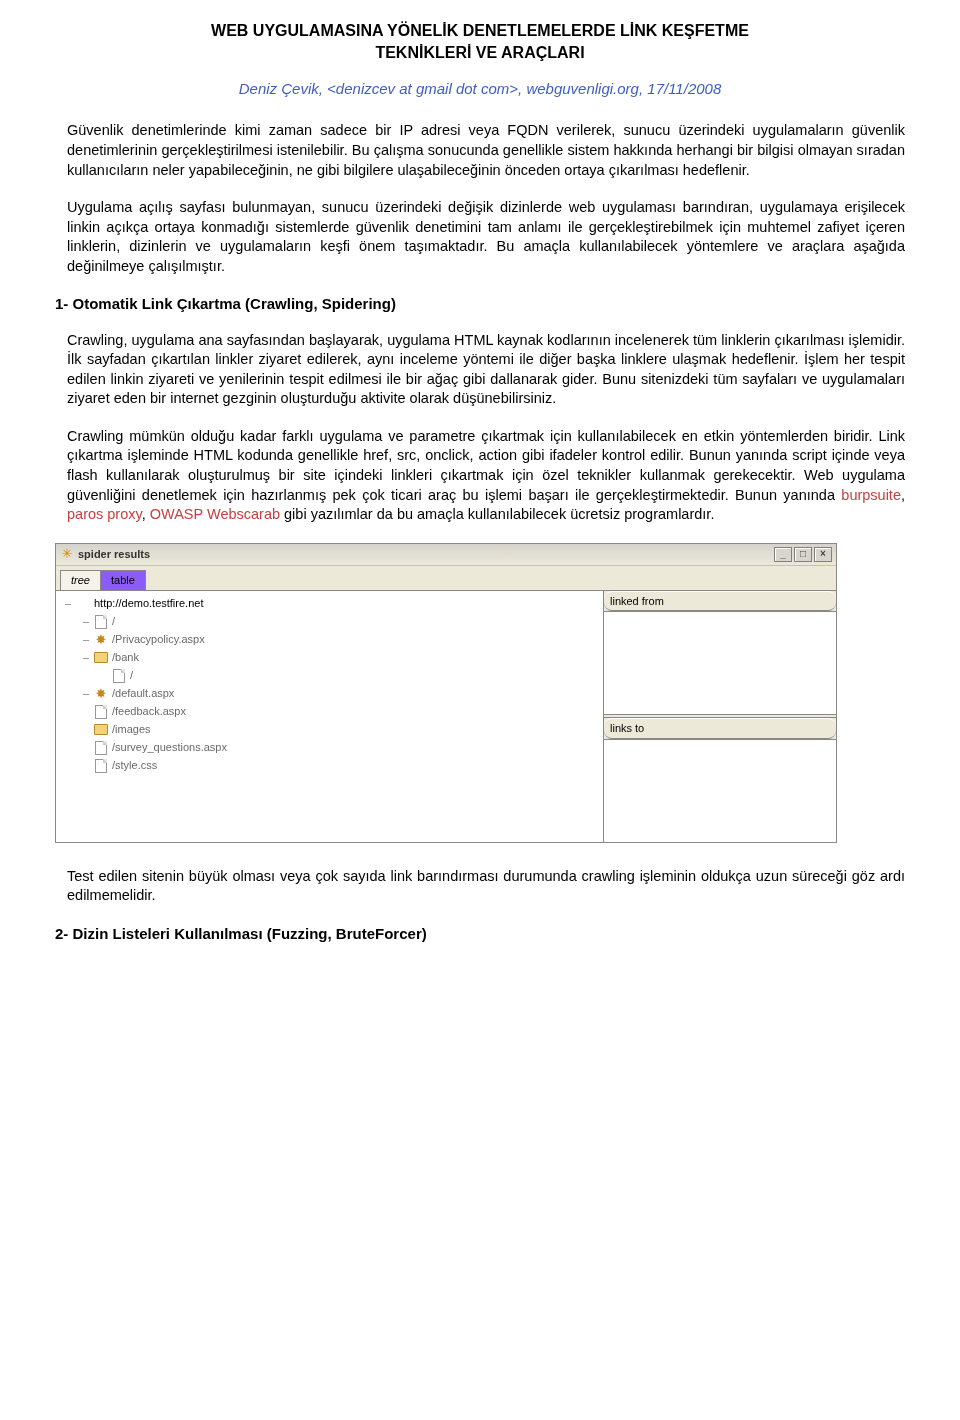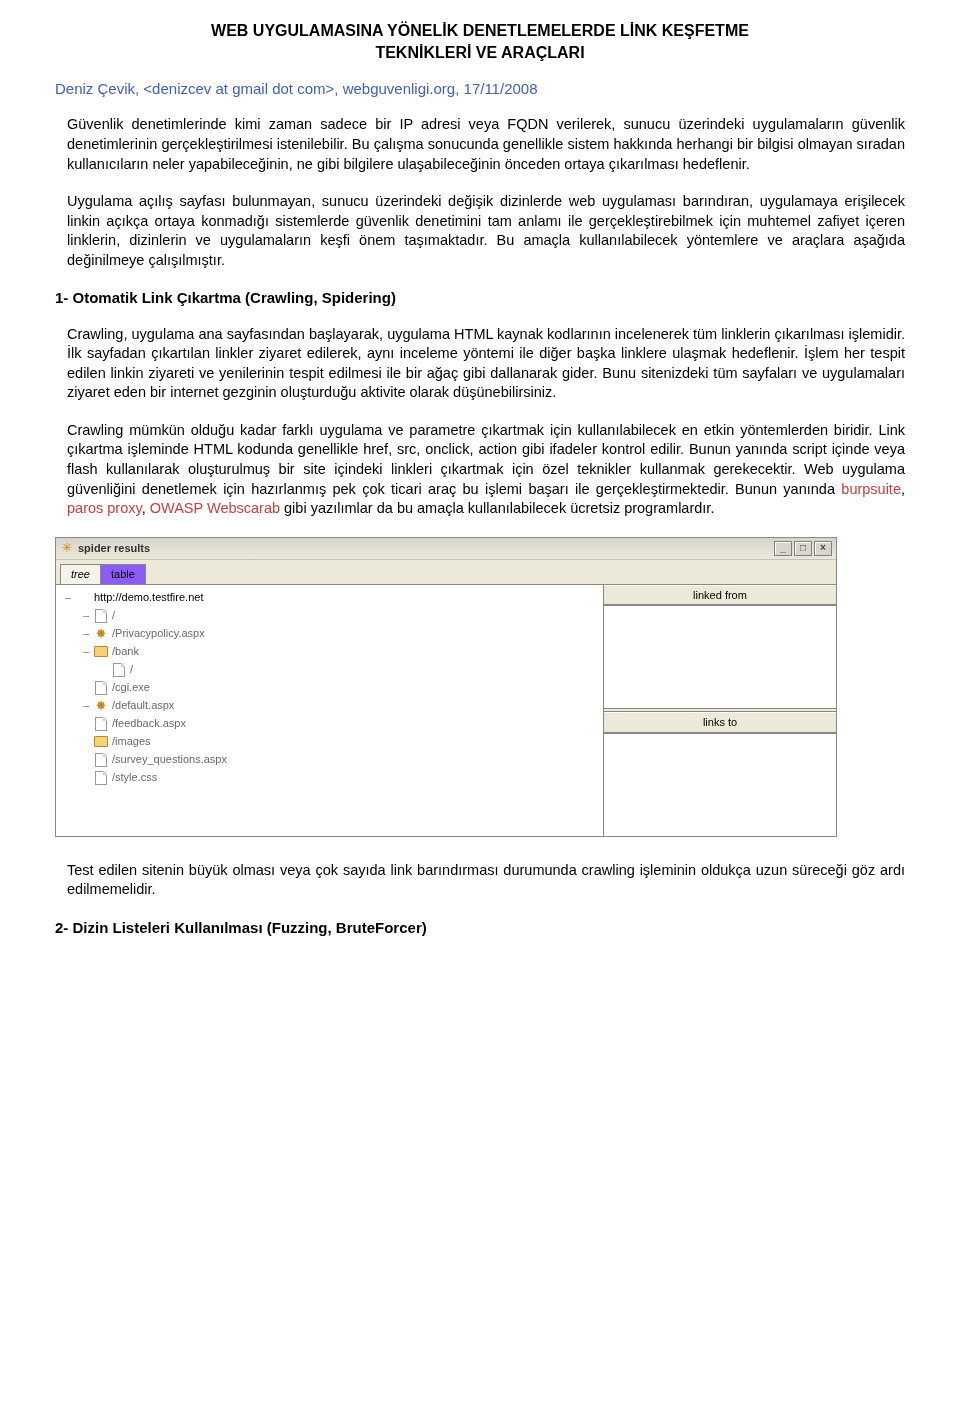--- a/index.html
+++ b/index.html
@@ -12,24 +12,25 @@
     color: #000;
     padding: 20px 55px 30px 55px;
   }
   .title {
     text-align: center;
     font-weight: bold;
     font-size: 16px;
     margin-bottom: 16px;
   }
   .byline {
-    text-align: left;
+    text-align: center;
     color: #3f5fbf;
-    margin-bottom: 16px;
+    margin-bottom: 22px;
     font-size: 15px;
+    font-style: italic;
   }
   .para {
     text-align: justify;
     margin-bottom: 18px;
     margin-left: 12px;
   }
   .heading {
     font-weight: bold;
     font-size: 15px;
     margin-bottom: 16px;
@@ -100,21 +101,22 @@
     width: 232px;
     display:flex; flex-direction:column;
     background:#ece9d8;
   }
   .section-label {
     background:#ece9d8;
     border-bottom:1px solid #888;
     border-top:1px solid #fff;
     padding:2px 6px;
     font-size:11px;
-    text-align:center;
+    text-align:left;
+    border-radius:8px;
   }
   .section-body {
     flex:1;
     background:#fff;
     border-top:1px solid #888;
   }
   
   .tree-row {
     display:flex; align-items:center;
     height:18px;
@@ -218,28 +220,20 @@
           <span class="spacer"></span>
           <span class="spacer"></span>
           <span class="handle"></span>
           <span class="icon">
             <span class="icon-file"></span>
           </span>
           <span class="tree-label">/</span>
         </div>
         <div class="tree-row">
           <span class="spacer"></span>
-          <span class="handle"></span>
-          <span class="icon">
-            <span class="icon-file"></span>
-          </span>
-          <span class="tree-label">/cgi.exe</span>
-        </div>
-        <div class="tree-row">
-          <span class="spacer"></span>
           <span class="handle">–</span>
           <span class="icon icon-gear">✸</span>
           <span class="tree-label">/default.aspx</span>
         </div>
         <div class="tree-row">
           <span class="spacer"></span>
           <span class="handle"></span>
           <span class="icon">
             <span class="icon-file"></span>
           </span>

